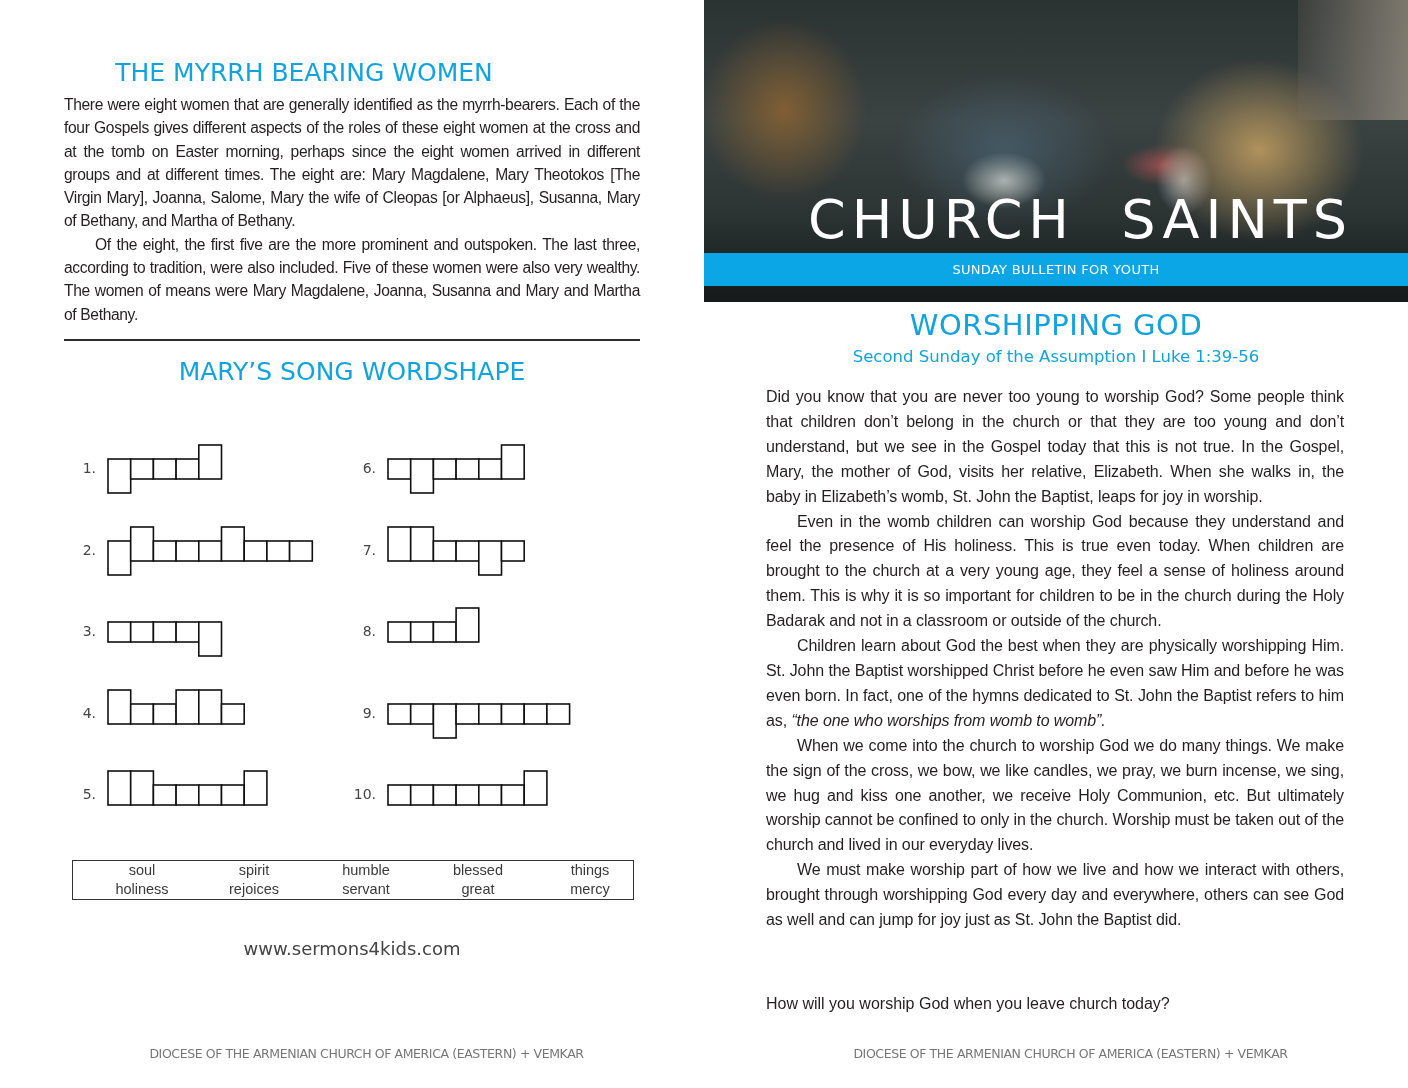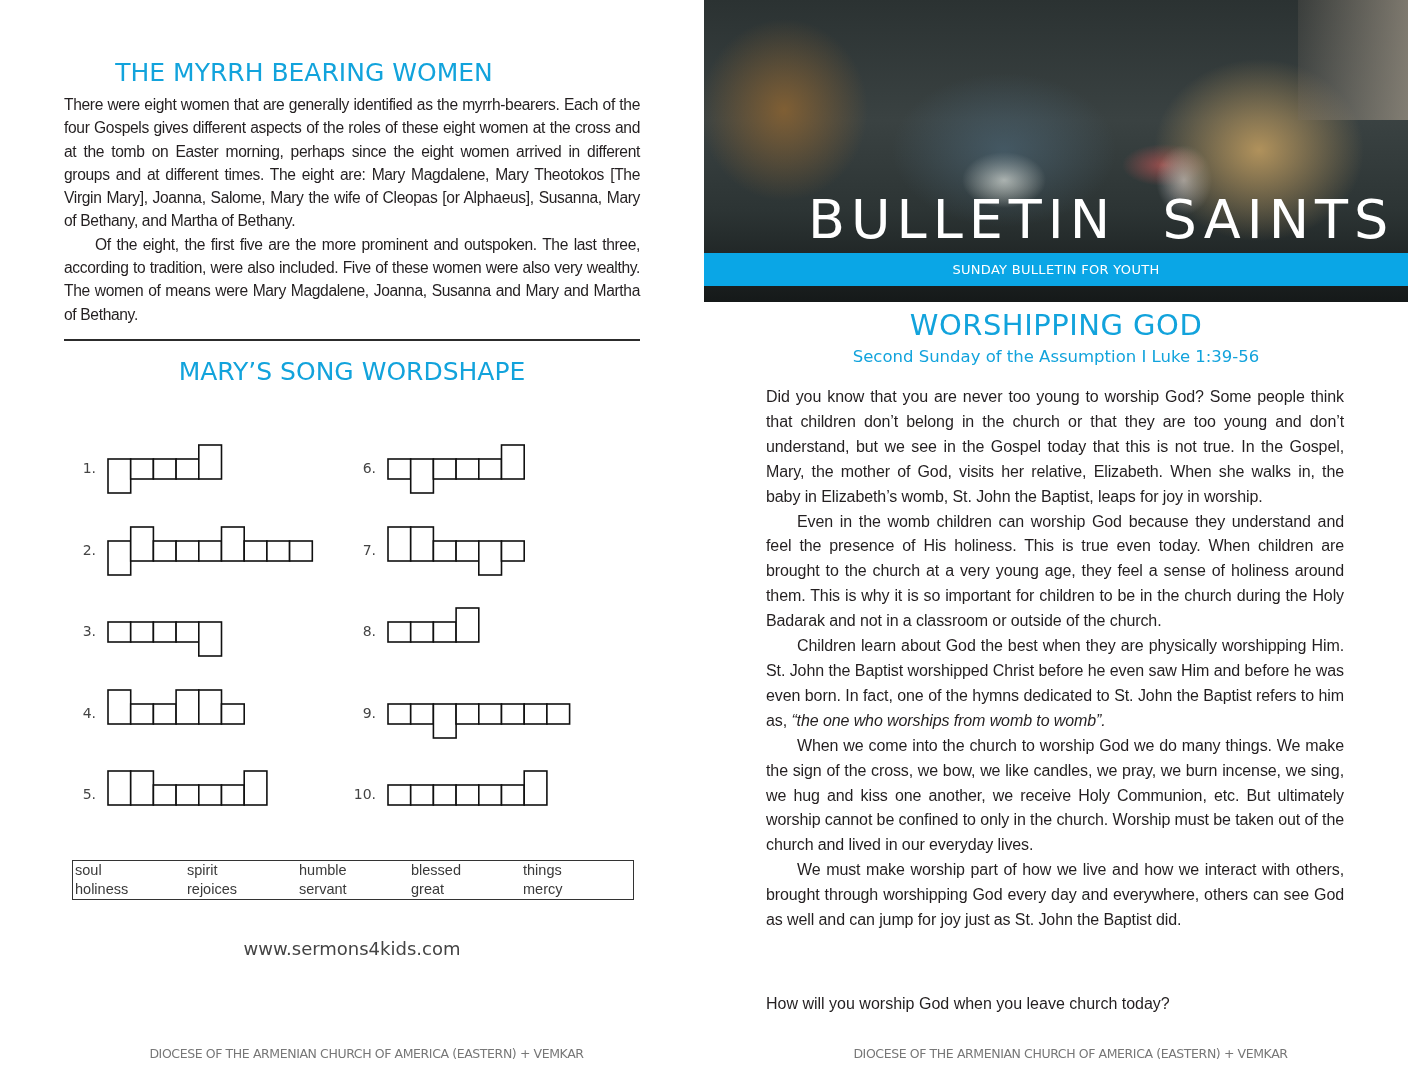--- a/index.html
+++ b/index.html
@@ -31,21 +31,21 @@
 
   .puzzle { position: absolute; left: 0; top: 420px; width: 704px; height: 410px; }
   .puzzle-item { position: absolute; }
   .puzzle-num { position: absolute; font-family: "DejaVu Sans", sans-serif; font-size: 14px; color: #444; text-align: right; width: 30px; }
   .puzzle svg { position: absolute; overflow: visible; }
 
   .word-bank {
     position: absolute; left: 72px; top: 860px; width: 562px; height: 40px;
     border: 1.3px solid #333;
     display: grid; grid-template-columns: repeat(5, 112px); grid-template-rows: 19px 19px;
-    padding-left: 2px; font-family: "Liberation Sans", sans-serif; font-size: 14.5px; color: #3a3a3a; line-height: 19px;
+    padding-left: 13px; font-family: "Liberation Sans", sans-serif; font-size: 14.5px; color: #3a3a3a; line-height: 19px; text-align: center;
   }
 
   .website { position: absolute; top: 938px; left: 0; width: 704px; text-align: center;
     font-family: "DejaVu Sans", sans-serif; font-size: 18px; color: #444; }
 
   .footer { position: absolute; top: 1046px; left: 0; width: 704px; text-align: center;
     font-family: "DejaVu Sans", sans-serif; font-size: 12.5px; color: #777; letter-spacing: -0.4px; padding-left: 29px; }
 
   
   .hero { position: absolute; left: 0; top: 0; width: 704px; height: 302px; overflow: hidden;
@@ -218,21 +218,21 @@
   </div>
 
   <div class="website">www.sermons4kids.com</div>
   <div class="footer">DIOCESE OF THE ARMENIAN CHURCH OF AMERICA (EASTERN) + VEMKAR</div>
 </div>
 
 <div class="page page-right">
   <div class="hero">
     <div class="hero-curtain"></div>
     <div class="hero-title">
-      <span>BULLETIN</span>&nbsp;&nbsp;<span>SAINTS</span>
+      <span>CHURCH</span>&nbsp;&nbsp;<span>SAINTS</span>
     </div>
     <div class="hero-banner">SUNDAY BULLETIN FOR YOUTH</div>
   </div>
 
   <h2 class="heading h-worship">WORSHIPPING GOD</h2>
   <div class="subtitle">Second Sunday of the Assumption I  Luke 1:39-56</div>
 
   <div class="body-text right-text">
     <p>Did you know that you are never too young to worship God? Some people think that children don’t belong in the church or that they are too young and don’t understand, but we see in the Gospel today that this is not true. In the Gospel, Mary, the mother of God, visits her relative, Elizabeth. When she walks in, the baby in Elizabeth’s womb, St. John the Baptist, leaps for joy in worship.</p>
     <p class="indent">Even in the womb children can worship God because they understand and feel the presence of His holiness. This is true even today. When children are brought to the church at a very young age, they feel a sense of holiness around them. This is why it is so important for children to be in the church during the Holy Badarak and not in a classroom or outside of the church.</p>

